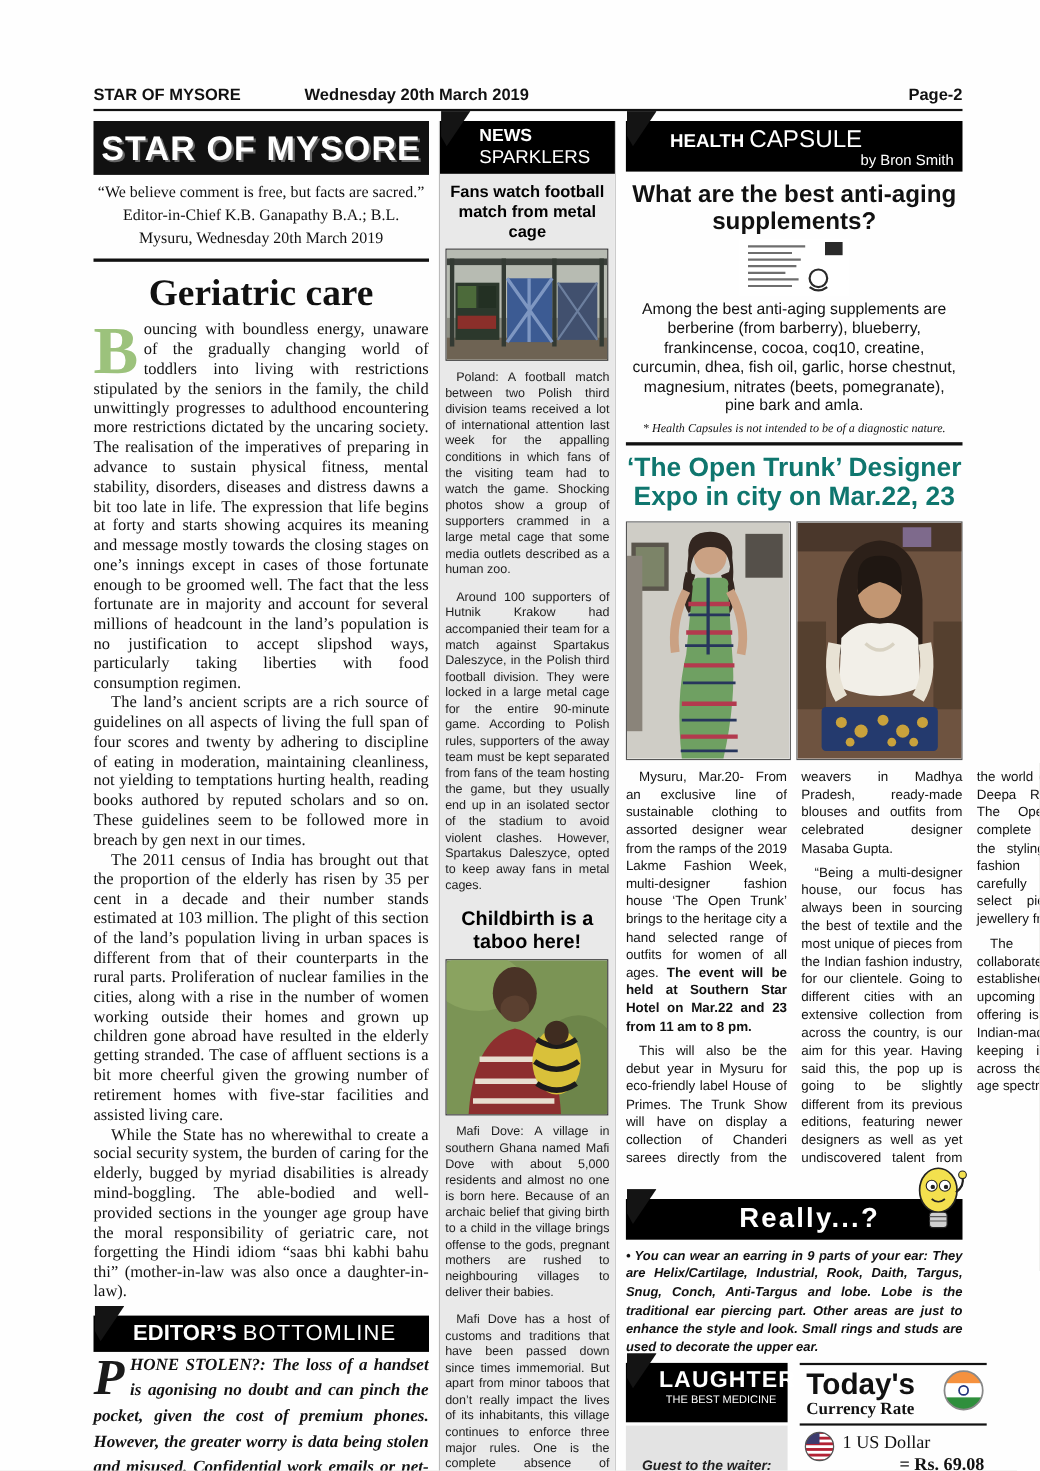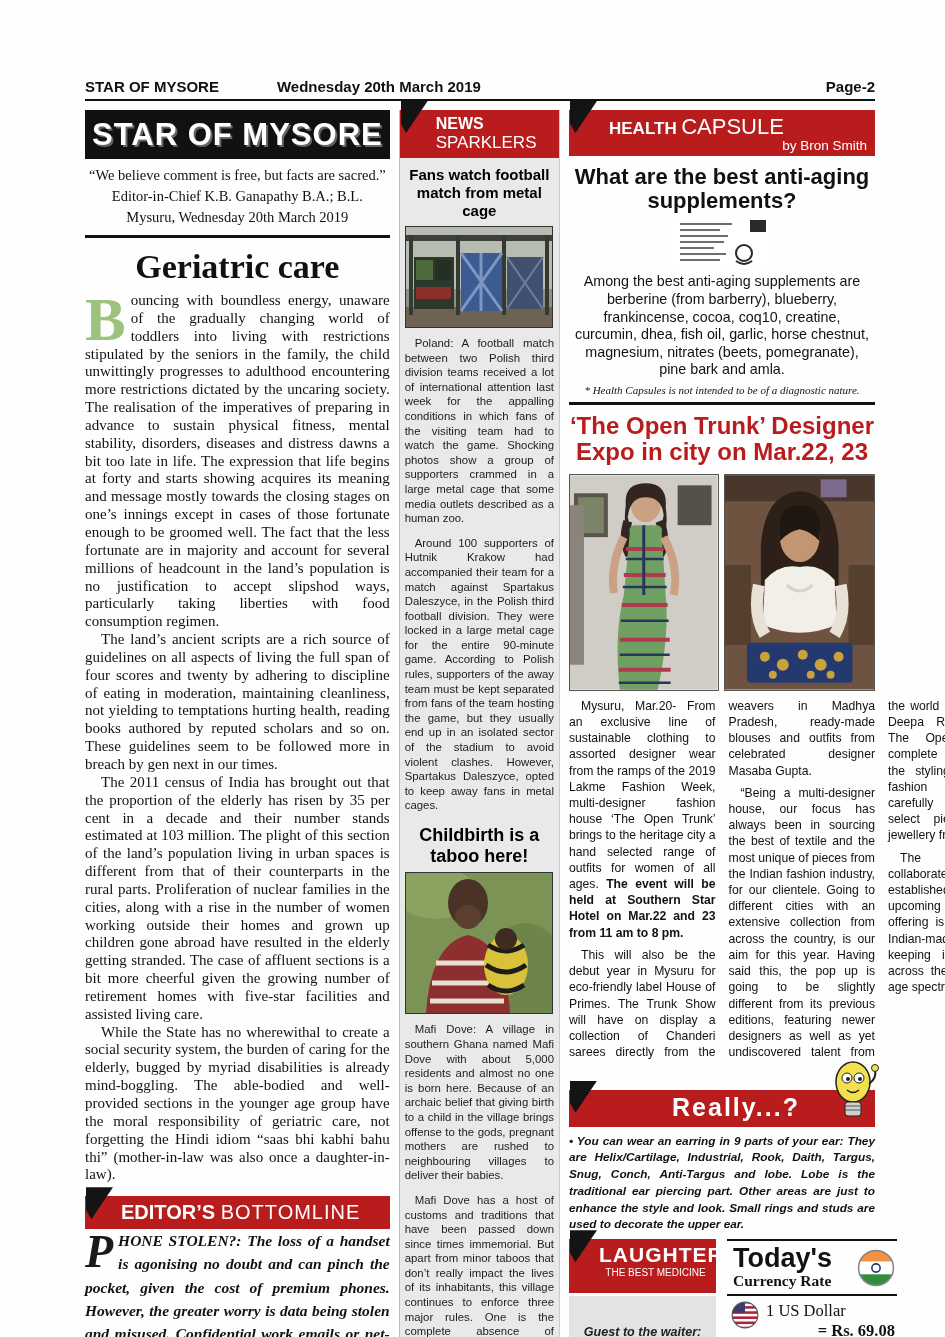--- a/index.html
+++ b/index.html
@@ -9,21 +9,21 @@
   .pageheader{display:flex;align-items:baseline;border-bottom:2px solid #111;padding-bottom:4px;
               font-family:"Liberation Sans",sans-serif;font-weight:bold;font-size:15px;}
   .pageheader .hdate{margin-left:58px;}
   .pageheader .pgnum{margin-left:auto;}
   
   .cols{display:flex;gap:9px;margin-top:9px;align-items:flex-start;}
   .col-left{width:306px;}
   .col-mid{width:160px;border-left:1px solid #bbb;border-right:1px solid #ccc;}
   .col-right{width:306px;}
   
-  .banner{position:relative;background:#b91c1c;color:#fff;font-family:"Liberation Sans",sans-serif;
+  .banner{position:relative;background:#000000;color:#fff;font-family:"Liberation Sans",sans-serif;
           padding:5px 8px 5px 36px;margin-top:10px;}
   .fold{position:absolute;left:1px;top:-9px;width:27px;height:32px;background:#141414;
         clip-path:polygon(0 0,100% 0,20% 100%,0 70%);}
   
   .masthead-box{background:#111;color:#fff;text-align:center;padding:7px 0 6px;}
   .masthead-box .mt{font-family:"Liberation Sans",sans-serif;font-weight:bold;font-size:31px;
        letter-spacing:1px;text-shadow:2px 2px 0 rgba(130,130,130,.75);}
   .mast-info{text-align:center;font-size:14.5px;line-height:1.45;padding:6px 0 7px;border-bottom:3px solid #111;}
   .mast-info .quote{font-size:14.5px;}
   .mast-info .ed{font-weight:bold;}
@@ -49,42 +49,42 @@
   .hc-banner{margin-top:0;padding:4px 8px 3px 40px;}
   .hc-line1 .b1{font-weight:bold;font-size:17px;}
   .hc-line1 .b2{font-size:22px;}
   .hc-line2{text-align:right;font-size:13.5px;margin-top:-2px;}
   .hc-head{font-family:"Liberation Sans",sans-serif;font-weight:bold;font-size:22px;text-align:center;
            line-height:1.1;margin:9px 0 4px;}
   .hc-cartoon{display:block;margin:2px auto 4px;}
   .hc-body{font-family:"Liberation Sans",sans-serif;font-size:14.3px;line-height:1.23;text-align:center;margin:2px 4px;}
   .hc-foot{font-style:italic;font-size:11px;text-align:center;margin:5px 0 6px;}
   .hc-rule{border-bottom:3px solid #111;margin-bottom:8px;}
-  .ot-head{font-family:"Liberation Sans",sans-serif;font-weight:bold;font-size:24px;color:#b91c1c;
+  .ot-head{font-family:"Liberation Sans",sans-serif;font-weight:bold;font-size:24px;color:#0f766e;
            text-align:center;line-height:1.1;margin:2px 0 8px;}
   .ot-photos{display:flex;gap:5px;}
   .ot-photos svg{border:1px solid #555;}
   .ot-article{margin-top:7px;column-count:2;column-gap:13px;height:372px;
               font-family:"Liberation Sans",sans-serif;font-size:12.2px;line-height:1.33;text-align:justify;}
   .ot-article p{margin:0 0 6px;text-indent:12px;}
   .ot-article .bold{font-weight:bold;}
   .really-banner{font-weight:bold;font-size:25px;text-align:center;letter-spacing:2px;padding:3px 8px 5px 36px;margin-top:20px;}
   .lightbulb{position:absolute;right:-6px;top:-30px;}
   .really-text{font-family:"Liberation Sans",sans-serif;font-weight:bold;font-style:italic;
                font-size:11.8px;line-height:1.42;text-align:justify;margin:6px 0 4px;}
   .bottomrow{display:flex;gap:11px;margin-top:6px;}
   .laughter{width:147px;}
   .lg-banner{margin-top:0;padding:4px 4px 15px 30px;text-align:center;}
   .lg-banner .b1{font-weight:bold;font-size:21px;letter-spacing:1px;display:block;}
   .lg-banner .b2{font-size:10px;display:block;}
   .joke{background:#e3e3e3;margin-top:3px;padding:26px 8px;font-family:"Liberation Sans",sans-serif;
         font-size:12.6px;line-height:1.65;font-style:italic;text-align:center;color:#222;}
   .joke .jb{font-weight:bold;}
   .currency{flex:1;border-top:2px solid #111;}
-  .cur-head{display:flex;align-items:center;justify-content:space-between;padding:4px 2px 4px 6px;border-bottom:2px solid #111;gap:25px;}
+  .cur-head{display:flex;align-items:flex-start;justify-content:space-between;padding:4px 2px 4px 6px;border-bottom:2px solid #111;gap:25px;}
   .cur-title{font-family:"Liberation Sans",sans-serif;font-weight:bold;font-size:27px;line-height:1;}
   .cur-sub{font-weight:bold;font-size:15.5px;}
   .c-row{display:flex;gap:7px;padding:5px 2px 4px 4px;border-bottom:2px solid #111;}
   .c-text{flex:1;}
   .c-lab{font-size:16.5px;}
   .c-val{text-align:right;font-weight:bold;font-size:16.5px;}
 </style>
 </head>
 <body>
 

